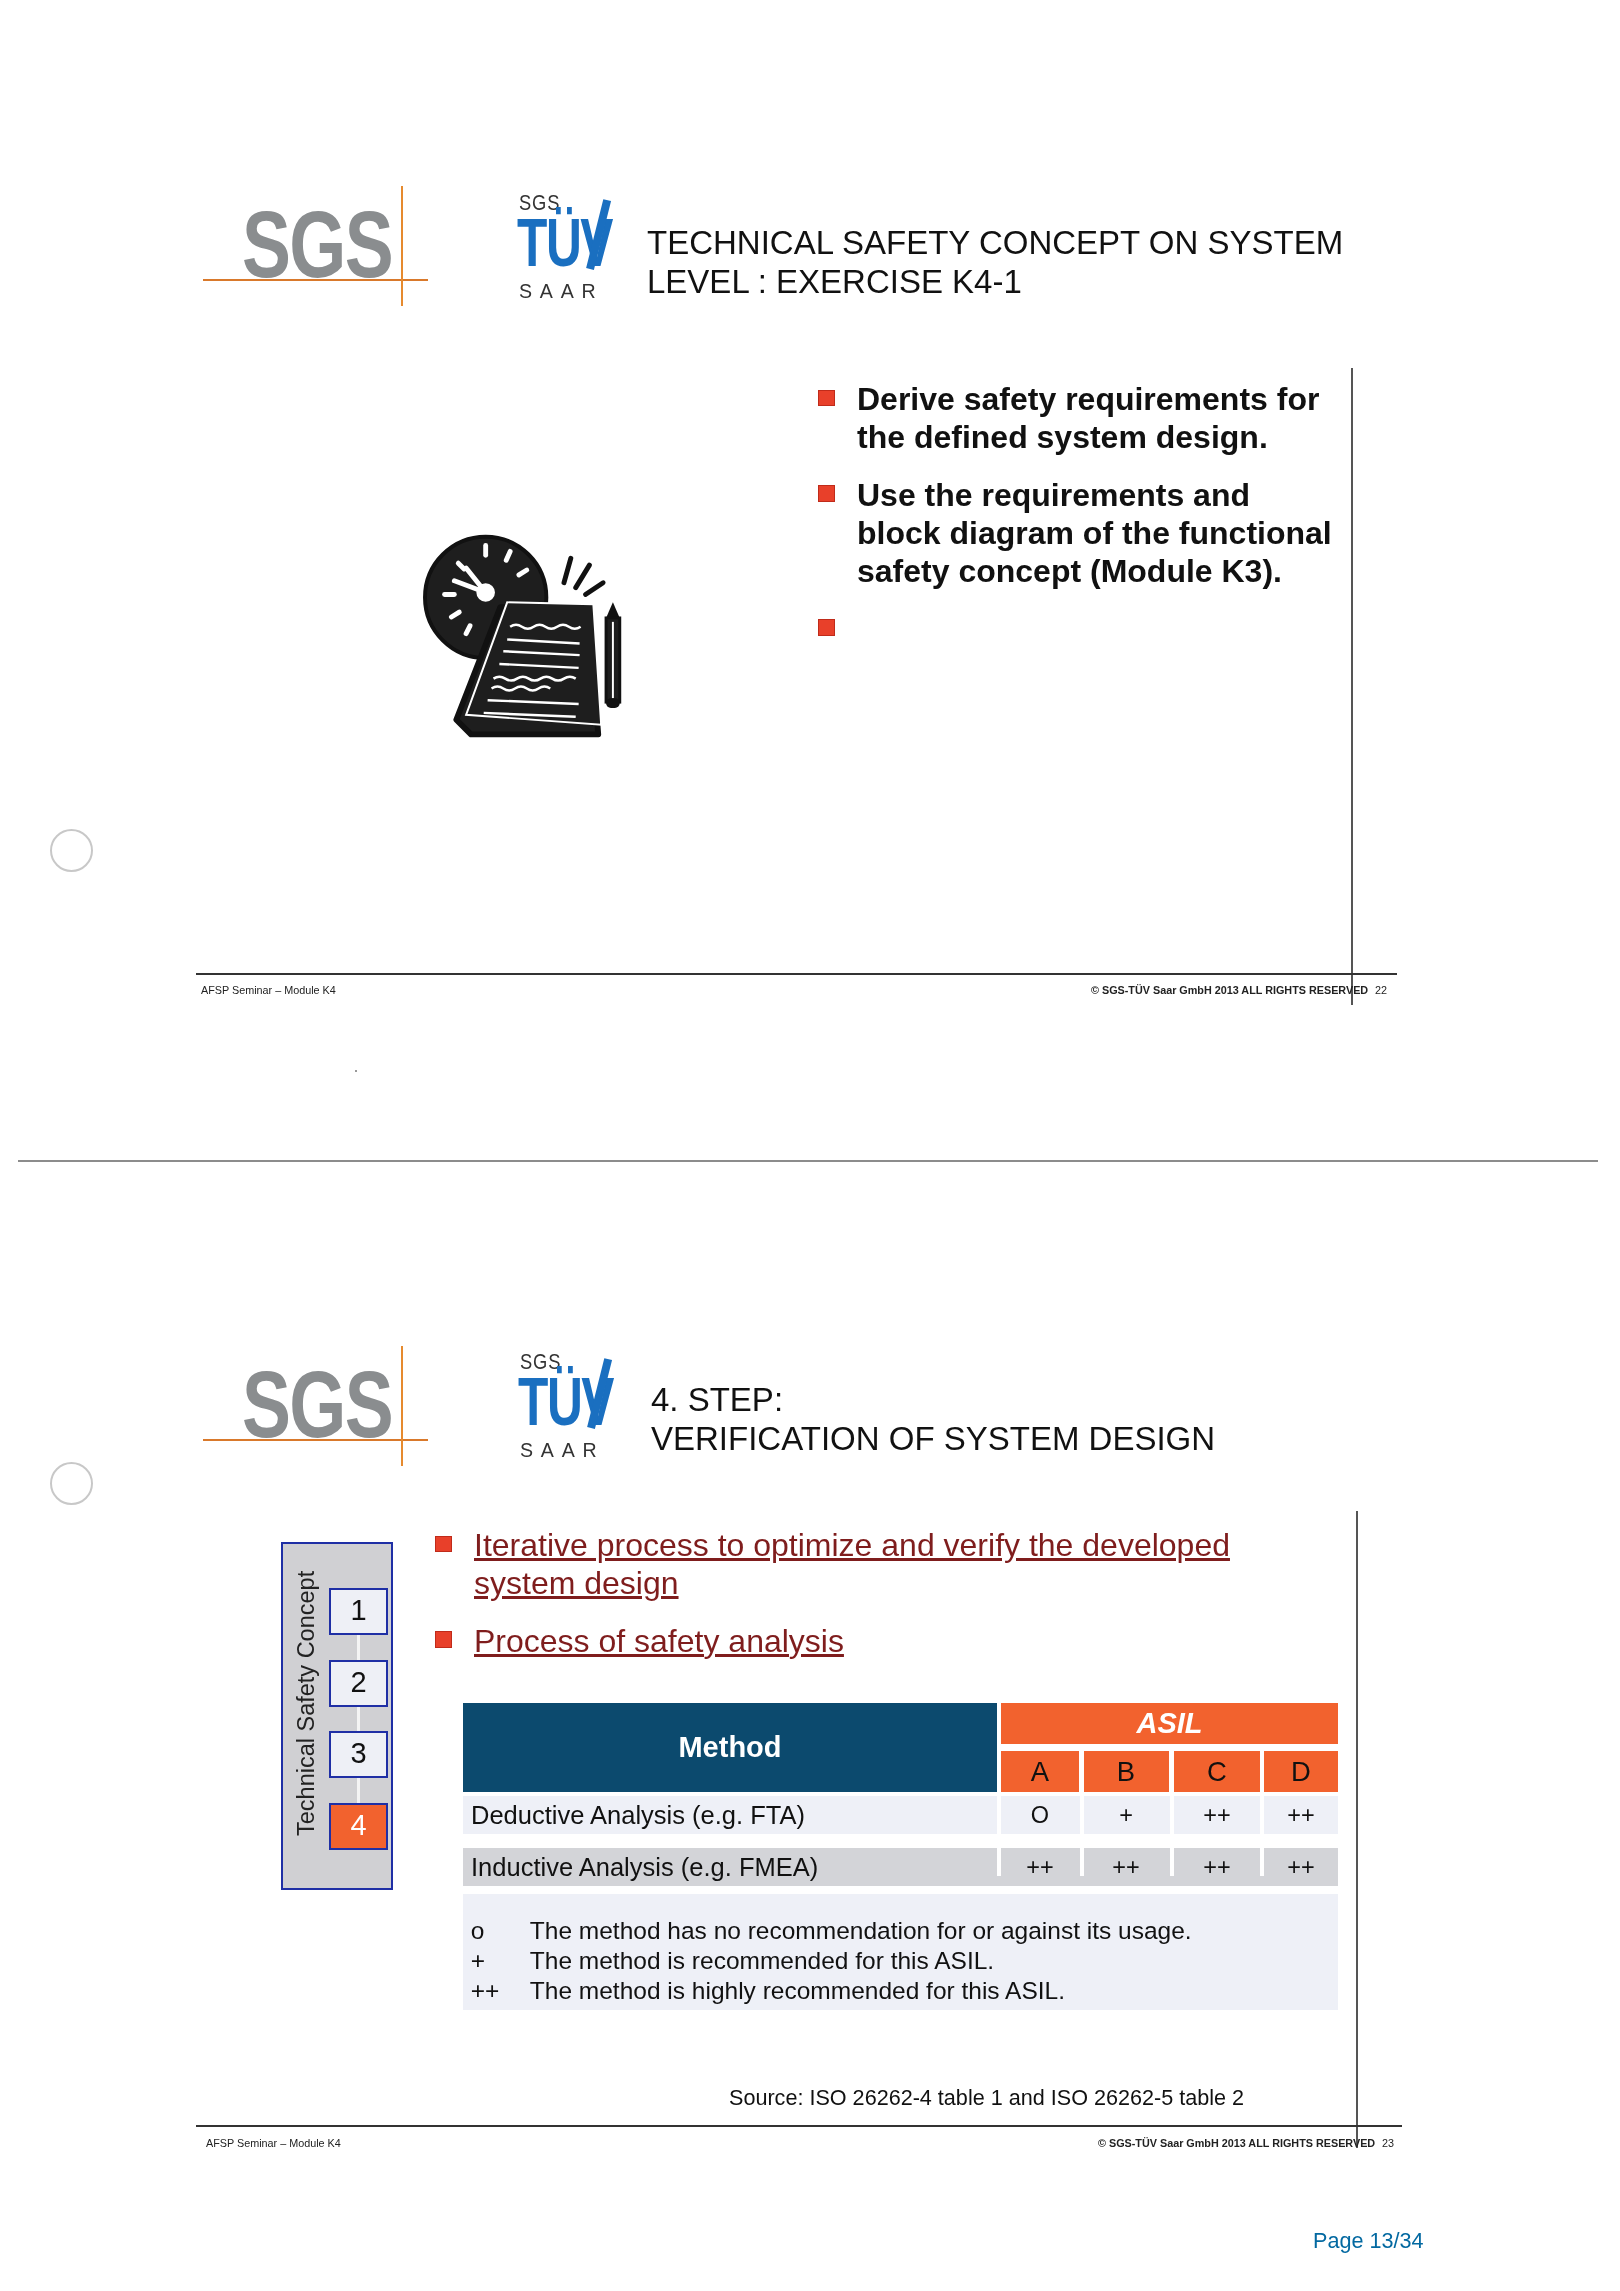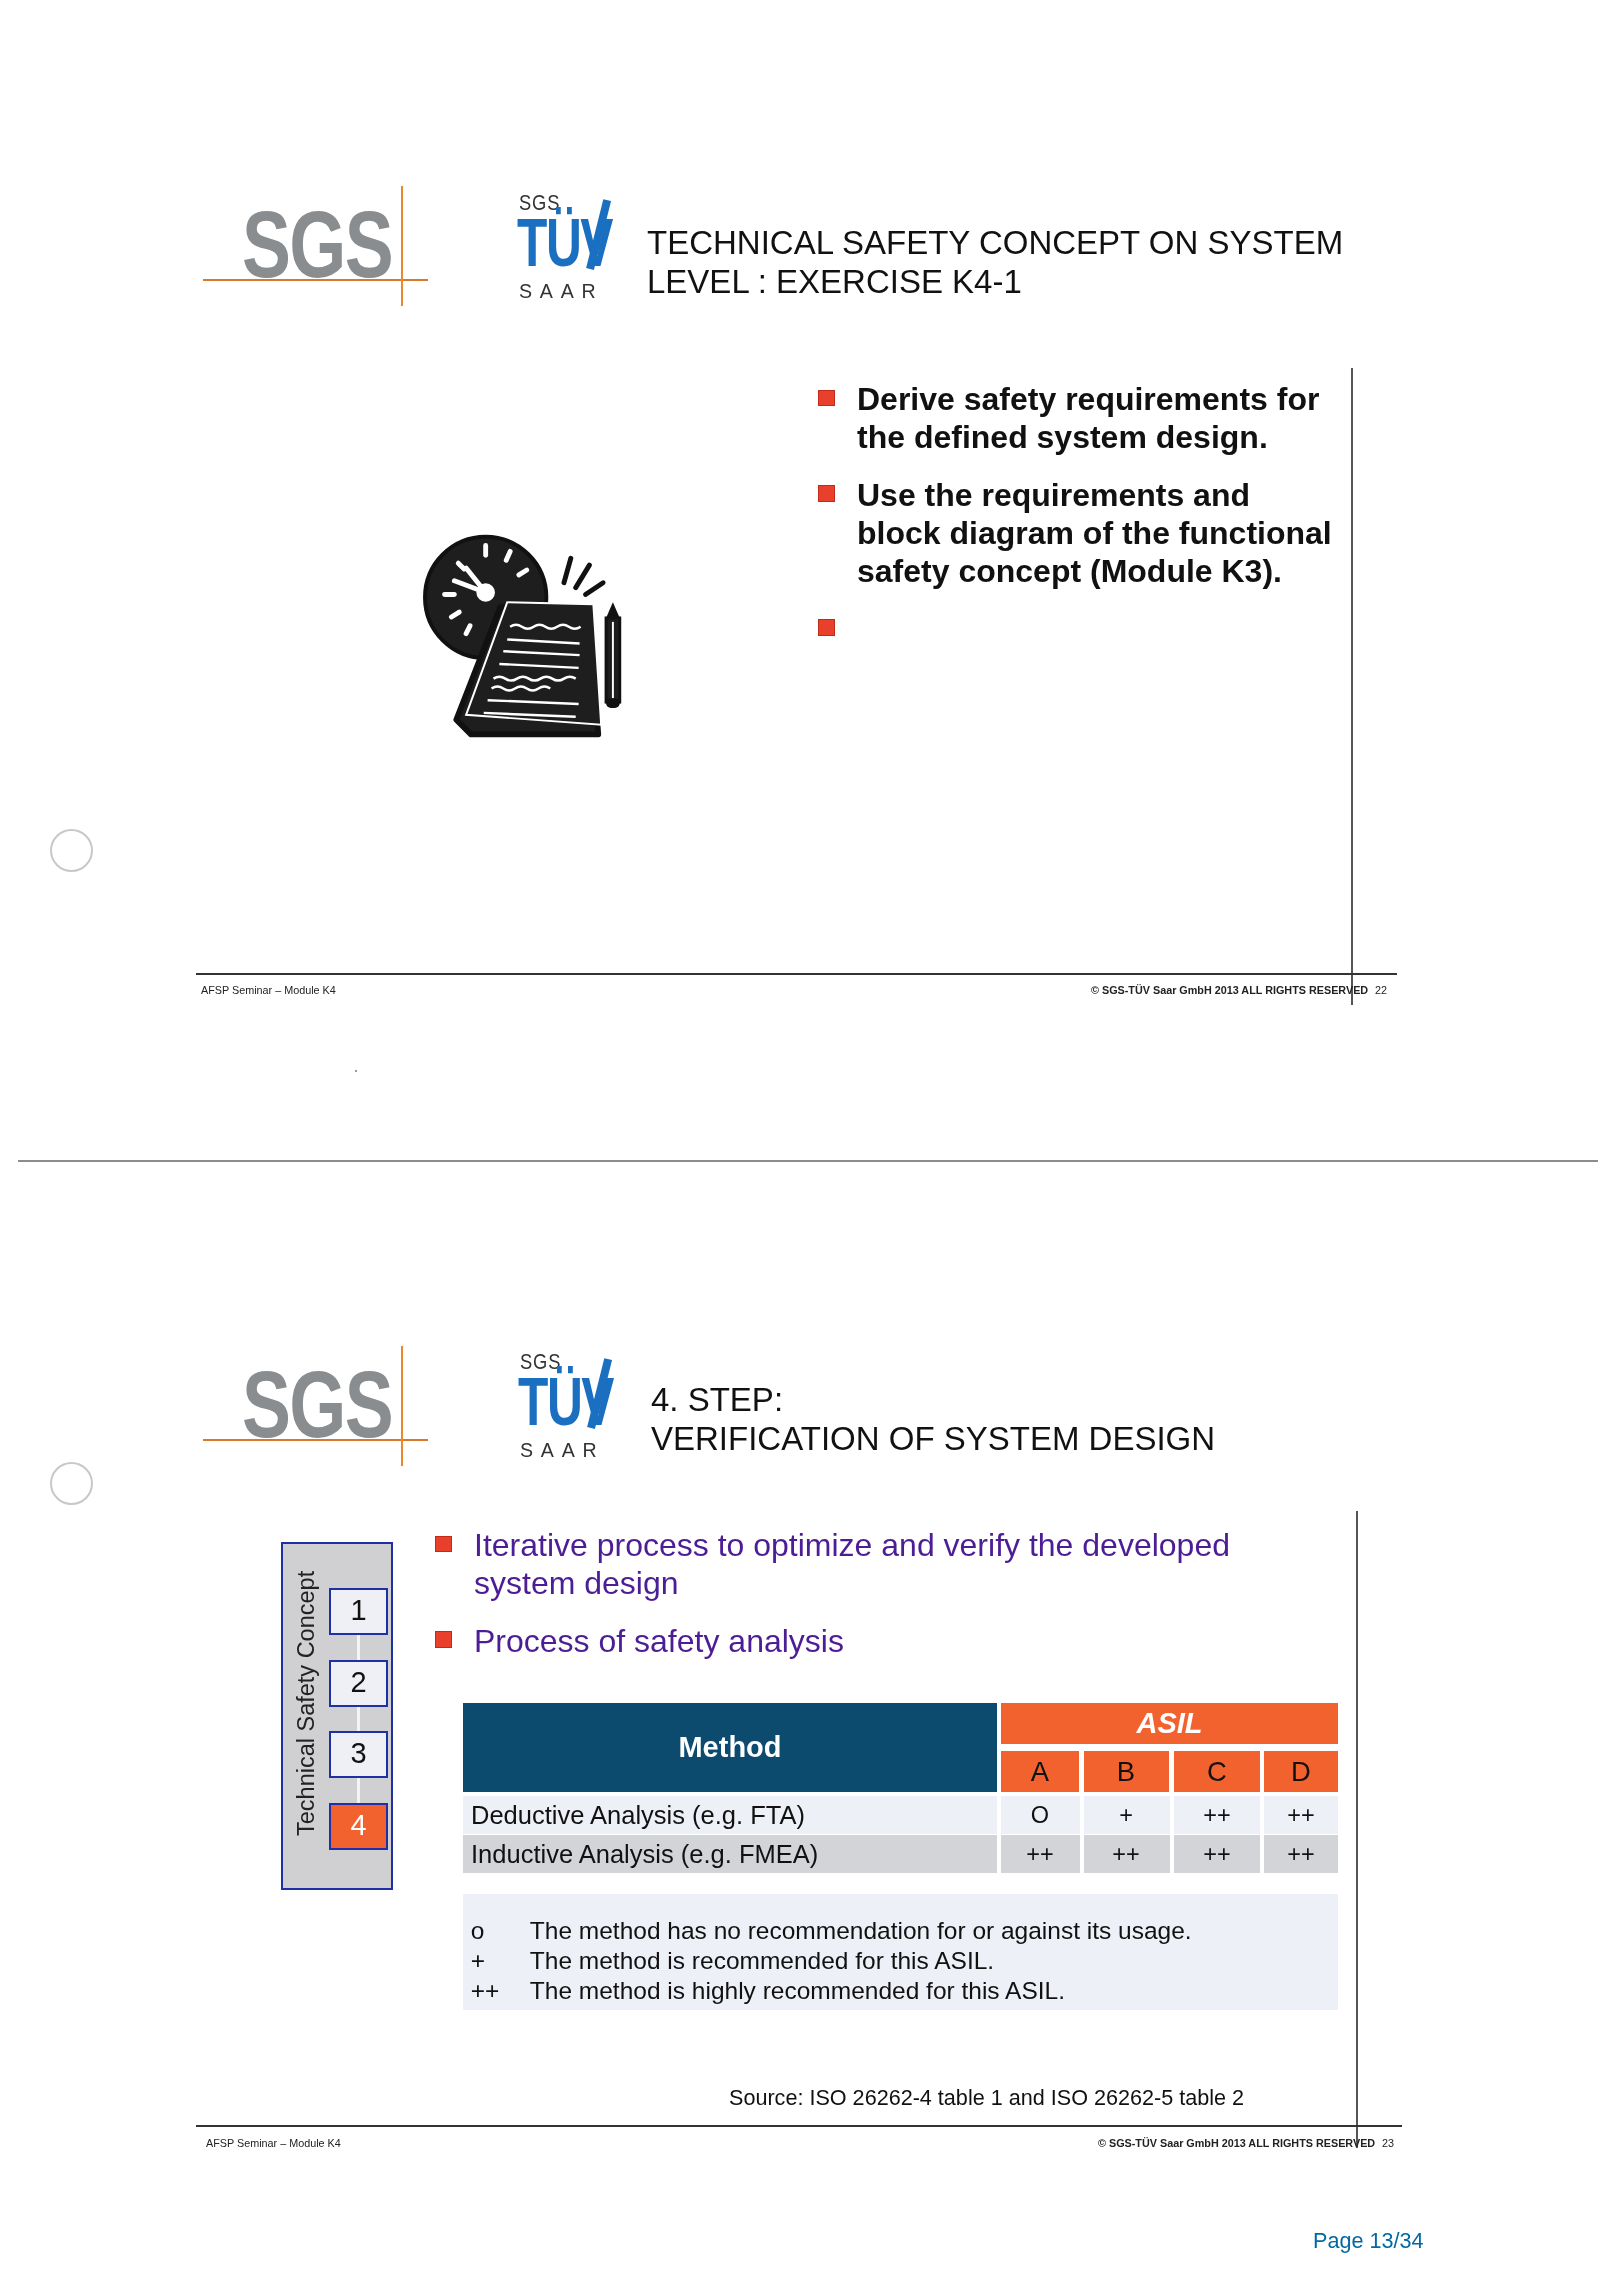--- a/index.html
+++ b/index.html
@@ -39,21 +39,21 @@
 
   
   .b1-list { position:absolute; left:814px; top:380px; width:519px; margin:0; padding:0; list-style:none; }
   .b1-item { position:relative; padding-left:43px; font-size:32px; font-weight:bold; line-height:38px;
              margin-bottom:19.6px; color:#111; }
   .bullet-sq { position:absolute; left:3.9px; top:9.8px; width:16.7px; height:16.7px; background:#e8402a;
                border:1px solid #c02b1a; box-sizing:border-box; }
 
   
   .b2-list { position:absolute; left:431px; top:1526px; width:843px; margin:0; padding:0; list-style:none; }
-  .b2-item { position:relative; padding-left:43px; font-size:32px; line-height:38px; margin-bottom:19.6px; color:#4c1d95; }
+  .b2-item { position:relative; padding-left:43px; font-size:32px; line-height:38px; margin-bottom:19.6px; color:#7f1d1d;text-decoration:underline; }
 
   
   .step-panel { position:absolute; left:281px; top:1542px; width:112px; height:348px;
                 background:#d0d0d3; border:2.9px solid #1f2fa5; box-sizing:border-box; }
   .step-label { position:absolute; left:5.9px; top:292px; width:284px; height:35px; font-size:23.5px; color:#222;
                 transform:rotate(-90deg); transform-origin:left top; white-space:nowrap; line-height:35px; }
   .step-connector { position:absolute; left:74px; top:78px; width:2.9px; height:216px; background:#f4f4f4; }
   .step-box { position:absolute; left:46px; width:59px; height:47px; background:#eef0f6;
               border:2.9px solid #1f2fa5; box-sizing:border-box; font-size:29px; color:#111;
               text-align:center; line-height:41px; }
@@ -218,21 +218,21 @@
     <div class="th-col" style="left:711px; width:86px;">C</div>
     <div class="th-col" style="left:801px; width:74px;">D</div>
 
     <div class="td-row" style="top:93px; background:#eef0f7;">
       <div class="td-method">Deductive Analysis (e.g. FTA)</div>
       <div class="td-val" style="left:538px; width:78px;">O</div>
       <div class="td-val" style="left:620px; width:86px;">+</div>
       <div class="td-val" style="left:711px; width:86px;">++</div>
       <div class="td-val" style="left:801px; width:74px;">++</div>
     </div>
-    <div class="td-row" style="top:132px; background:#d3d4d8;">
+    <div class="td-row" style="top:145px; background:#d3d4d8;">
       <div class="td-method">Inductive Analysis (e.g. FMEA)</div>
       <div class="td-val" style="left:538px; width:78px;">++</div>
       <div class="td-val" style="left:620px; width:86px;">++</div>
       <div class="td-val" style="left:711px; width:86px;">++</div>
       <div class="td-val" style="left:801px; width:74px;">++</div>
     </div>
 
     <div class="abs" style="left:534px; top:0; width:3.9px; height:173px; background:#fff;"></div>
     <div class="abs" style="left:617px; top:48px; width:3.9px; height:125px; background:#fff;"></div>
     <div class="abs" style="left:707px; top:48px; width:3.9px; height:125px; background:#fff;"></div>

